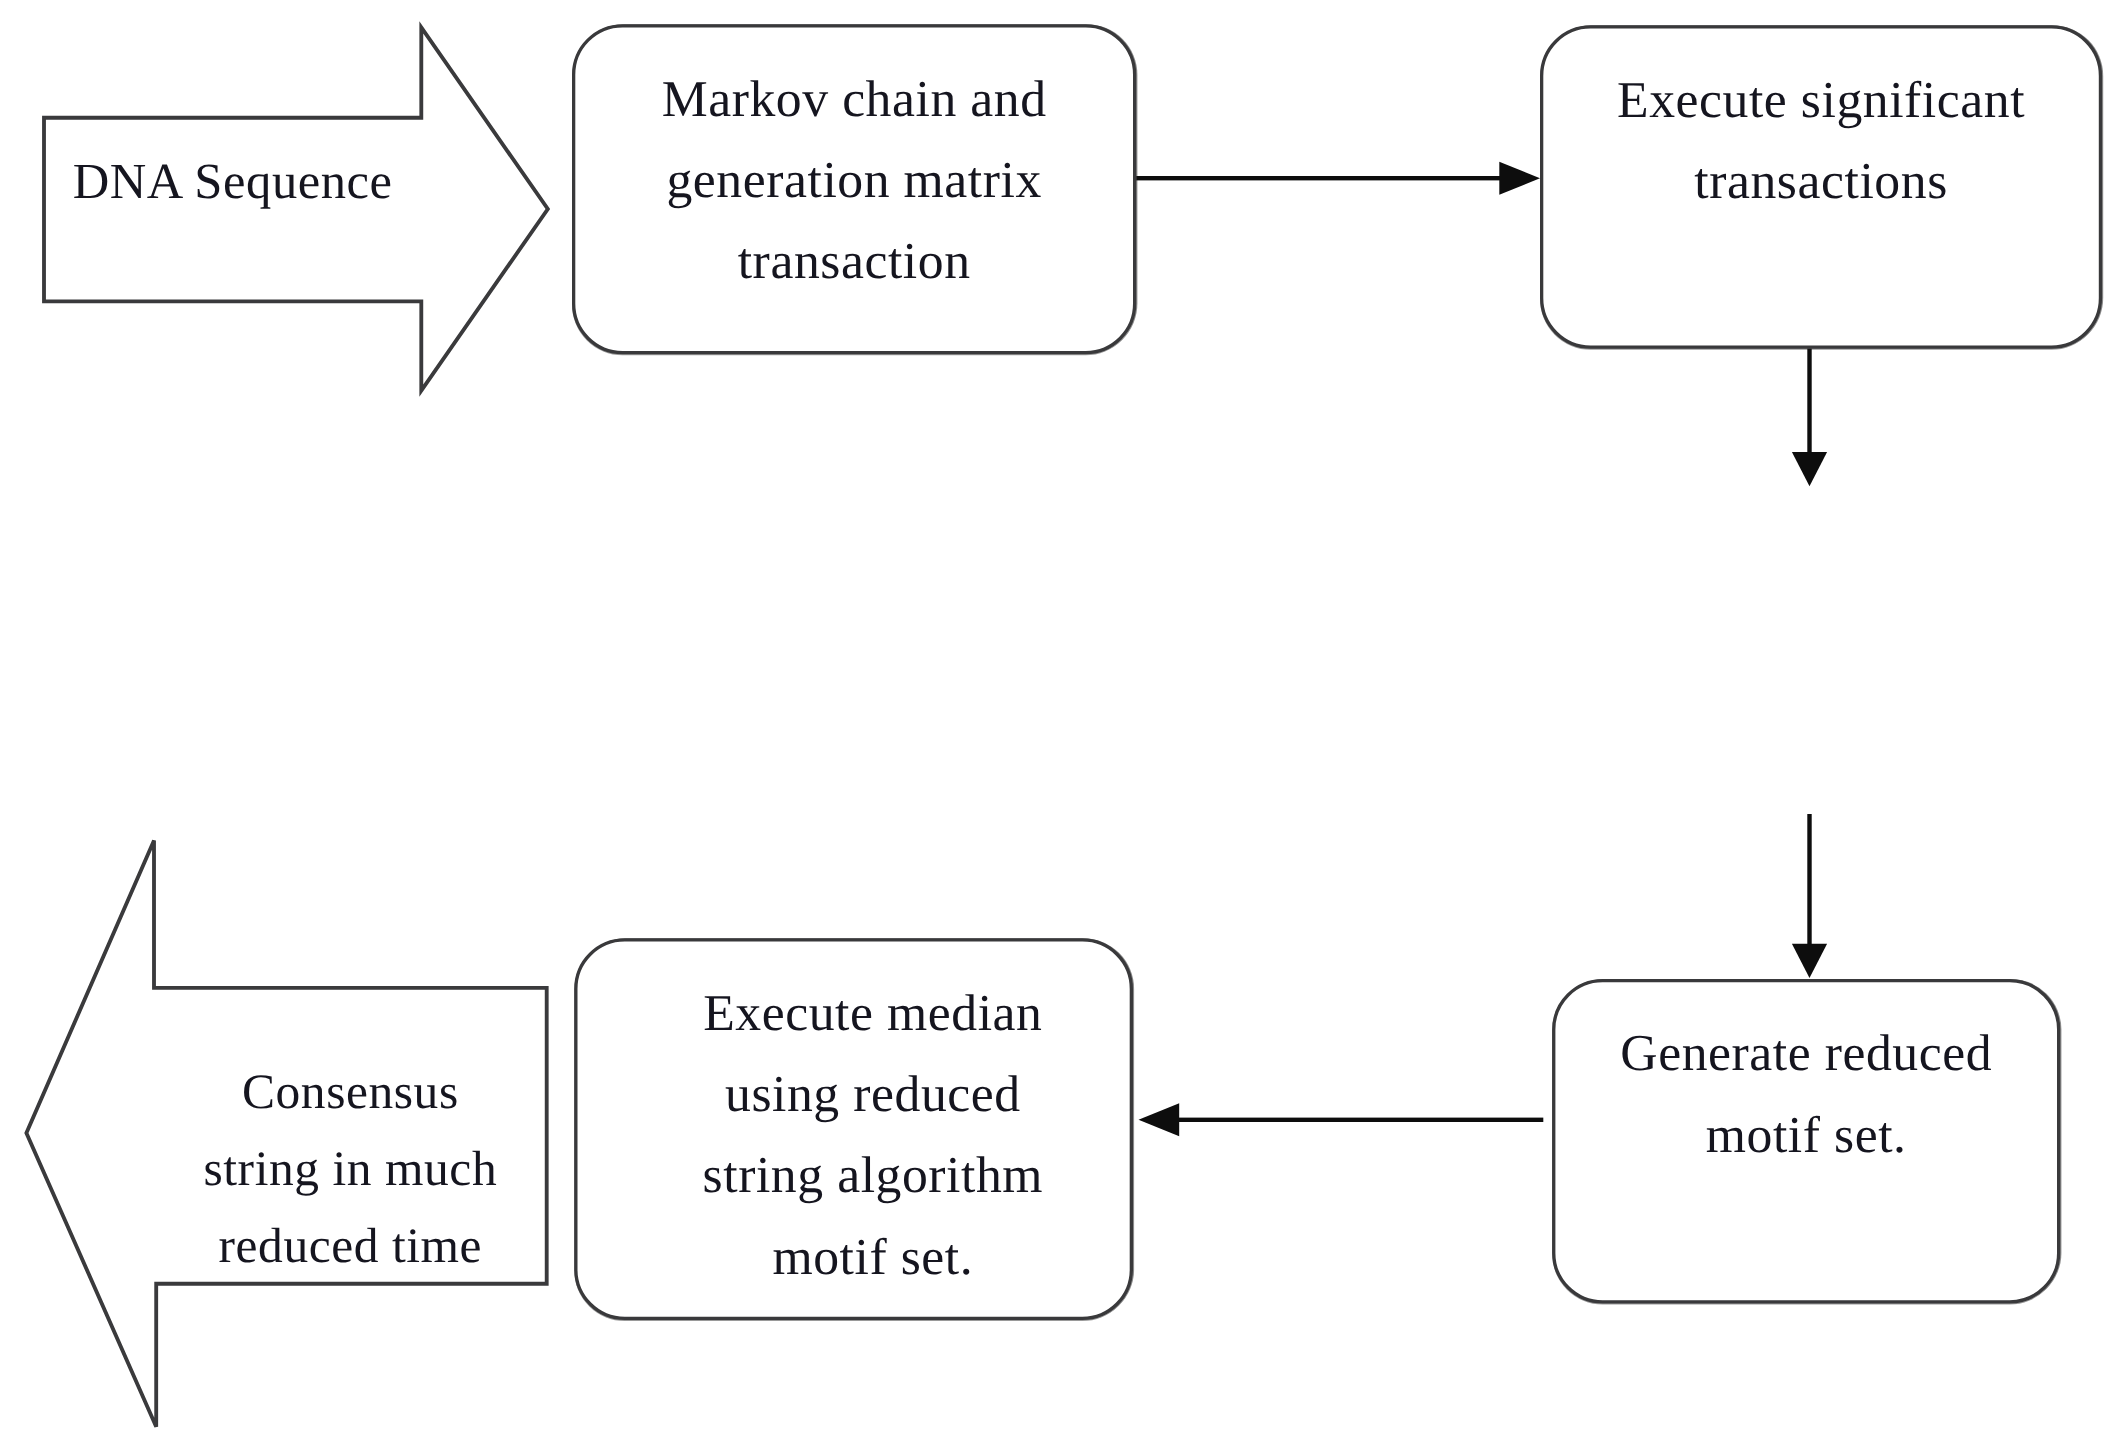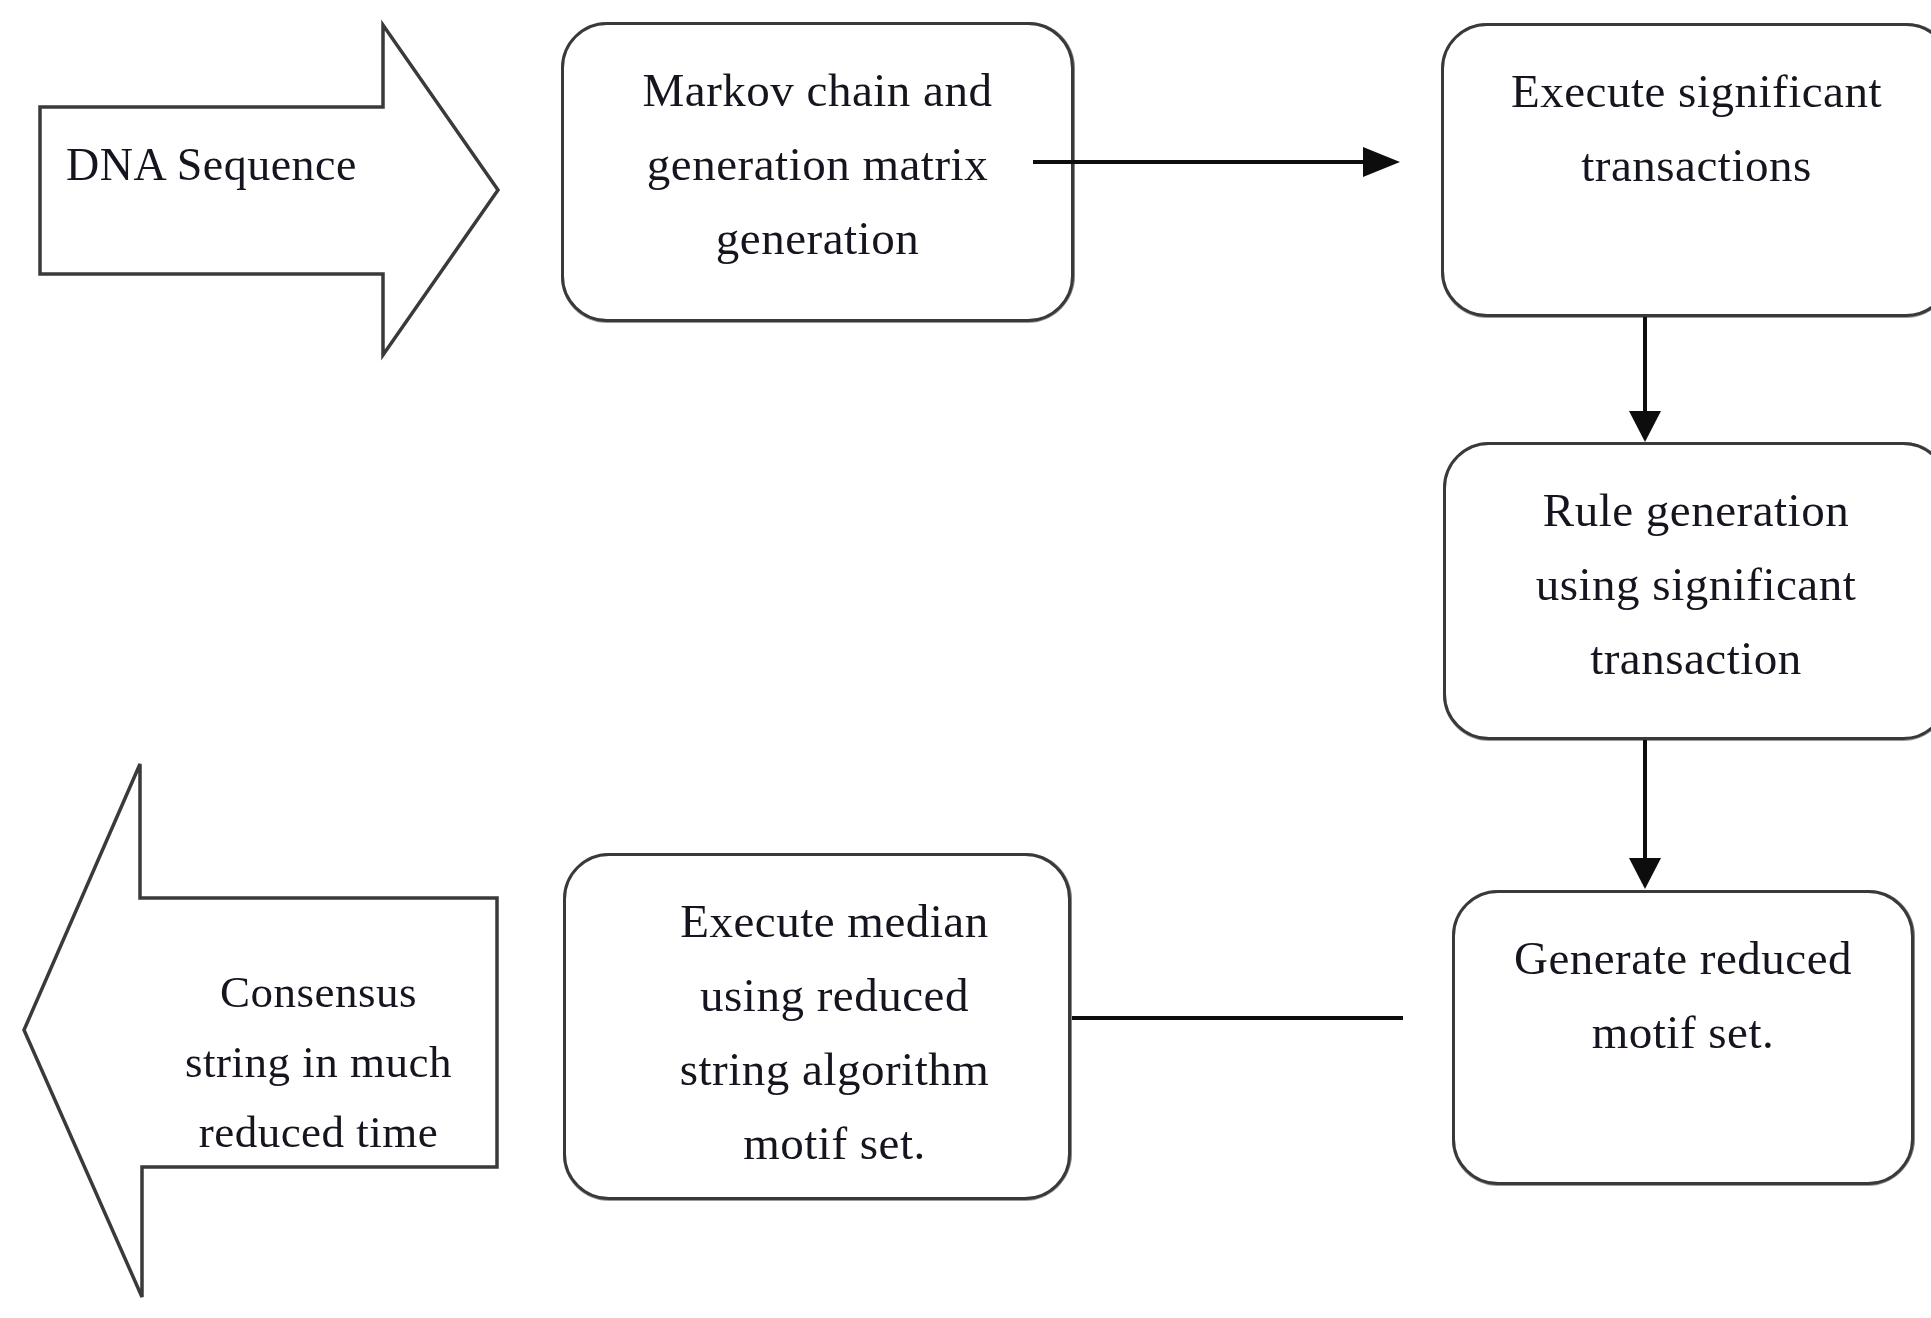--- a/index.html
+++ b/index.html
@@ -24,21 +24,20 @@
     background: #ffffff;
     border: 3px solid #39393b;
     border-radius: 46px;
     box-shadow: 0 1px 0 0 #9a9a9a, 1px 0 0 0 #8a8a8a;
     padding-top: 28px;
     text-align: center;
     font-size: 47px;
     line-height: 74px;
     letter-spacing: 0.5px;
     color: #15151f;
-    margin-left: 41px;
   }
   .flow-box span { display: block; white-space: nowrap; }
 
   
   .block-arrow-label {
     position: absolute;
     display: flex;
     flex-direction: column;
     align-items: center;
     justify-content: center;
@@ -89,39 +88,34 @@
   <svg class="block-arrow-shape" style="left:18px; top:18px;" width="490" height="346" viewBox="0 0 490 346">
     <polygon points="22,89 365,89 365,7 480,172 365,337 365,256 22,256"></polygon>
   </svg>
   <div class="block-arrow-label" style="left:40px; top:107px; width:343px; height:115px;">
     <span>DNA Sequence</span>
   </div>
 
   <div class="flow-box" style="left:520px; top:22px; width:513px; height:300px;">
     <span>Markov chain and</span>
     <span>generation matrix</span>
-    <span>generation</span>
+    <span>transaction</span>
   </div>
 
   <div class="edge-line-h" style="left:1033px; top:160px; width:332px;"></div>
   <div class="arrowhead right" style="left:1363px; top:147px;"></div>
 
   <div class="flow-box" style="left:1400px; top:23px; width:511px; height:294px;">
     <span>Execute significant</span>
     <span>transactions</span>
   </div>
 
   <div class="edge-line-v" style="left:1643px; top:317px; height:97px;"></div>
   <div class="arrowhead down" style="left:1629px; top:411px;"></div>
 
-  <div class="flow-box" style="left:1402px; top:442px; width:506px; height:298px;">
-    <span>Rule generation</span>
-    <span>using significant</span>
-    <span>transaction</span>
-  </div>
 
   <div class="edge-line-v" style="left:1643px; top:740px; height:121px;"></div>
   <div class="arrowhead down" style="left:1629px; top:858px;"></div>
 
   <div class="flow-box" style="left:1411px; top:890px; width:462px; height:295px;">
     <span>Generate reduced</span>
     <span>motif set.</span>
   </div>
 
   <div class="edge-line-h" style="left:1062px; top:1016px; width:341px;"></div>

